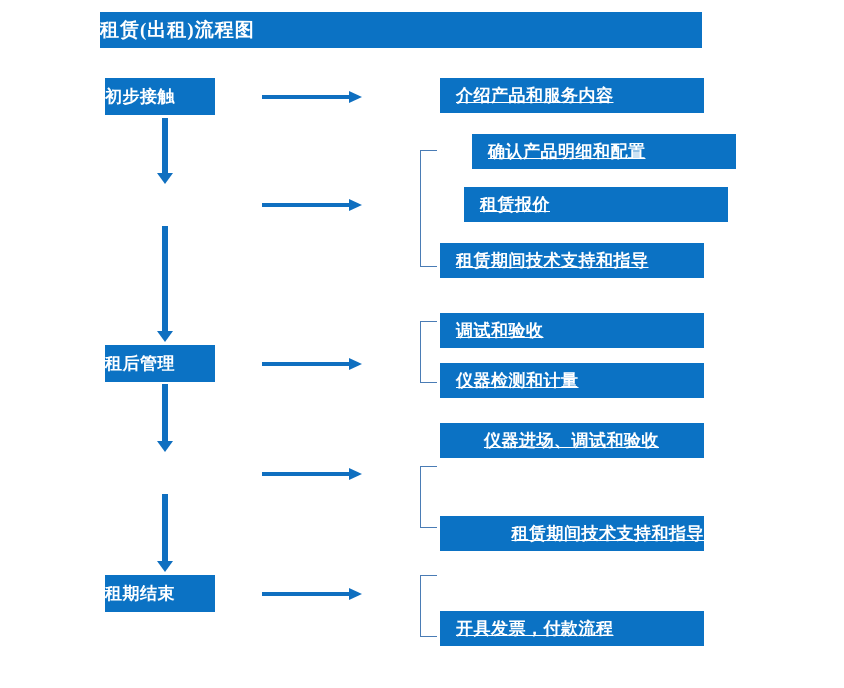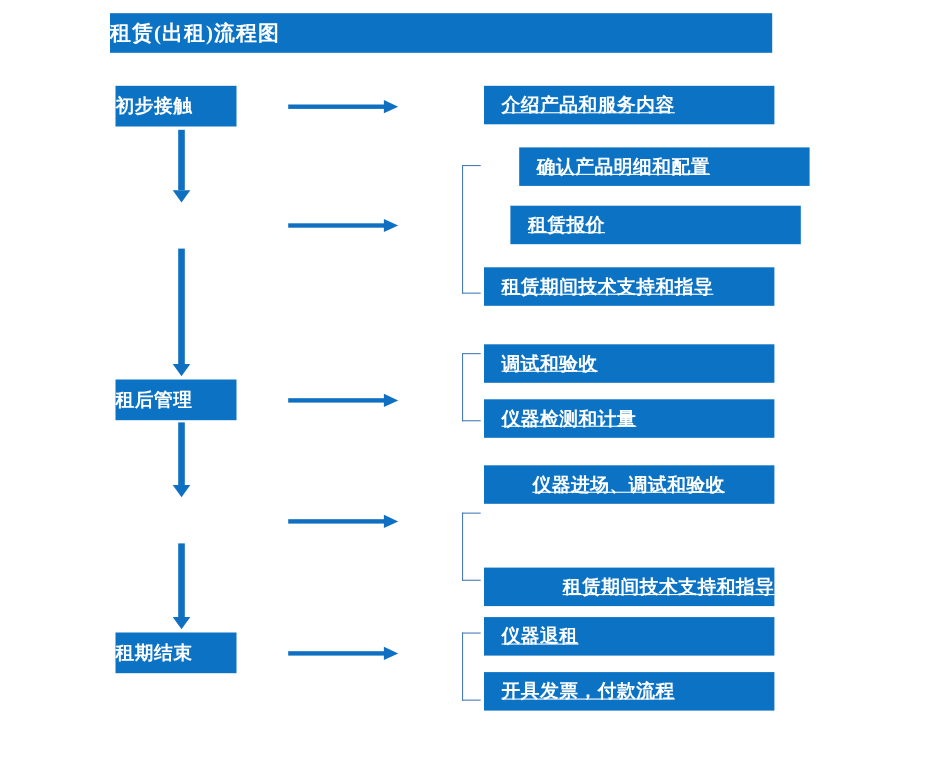--- a/index.html
+++ b/index.html
@@ -214,20 +214,17 @@
     <span>仪器检测和计量</span>
   </div>
 
   <div class="box detail-box" style="top:423px;padding-left:44px;">
     <span>仪器进场、调试和验收</span>
   </div>
   <div class="box detail-box" style="top:516px;justify-content:flex-end;">
     <span>租赁期间技术支持和指导</span>
   </div>
 
-  <div class="box detail-box" style="top:561px;">
-    <span>仪器退租</span>
-  </div>
   <div class="box detail-box" style="top:611px;">
     <span>开具发票，付款流程</span>
   </div>
 
 </div>
 
 </body></html>

